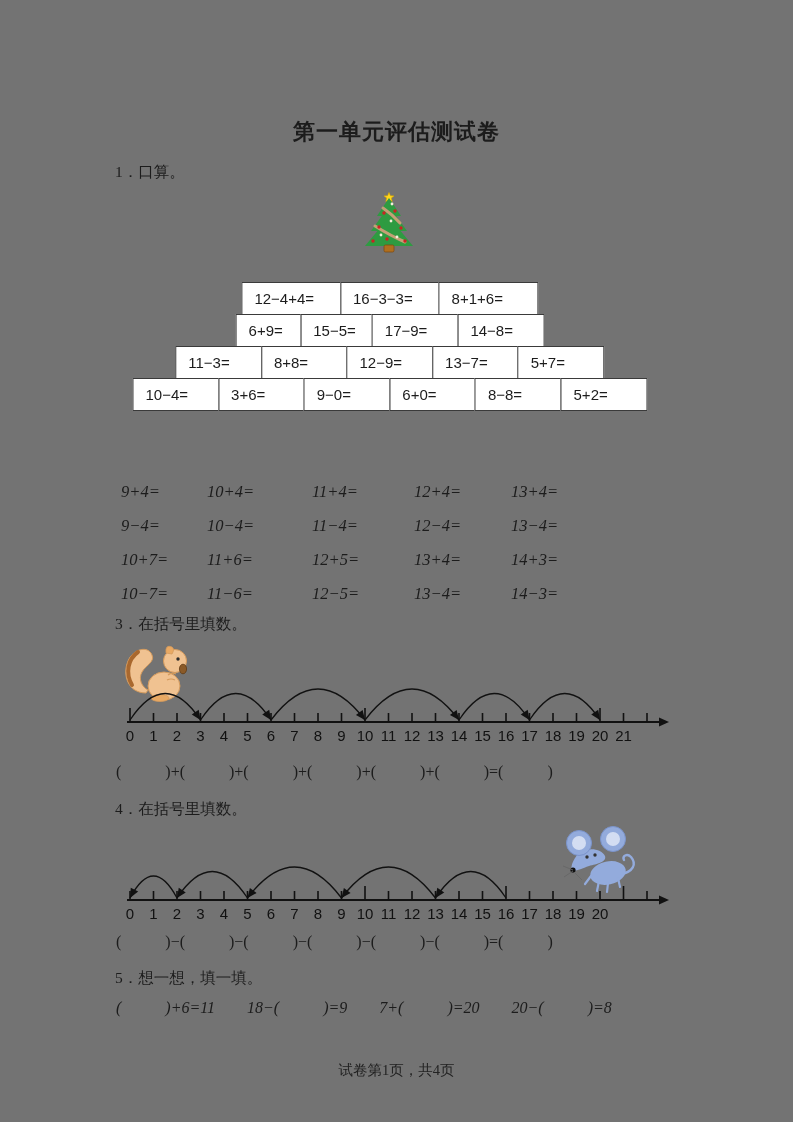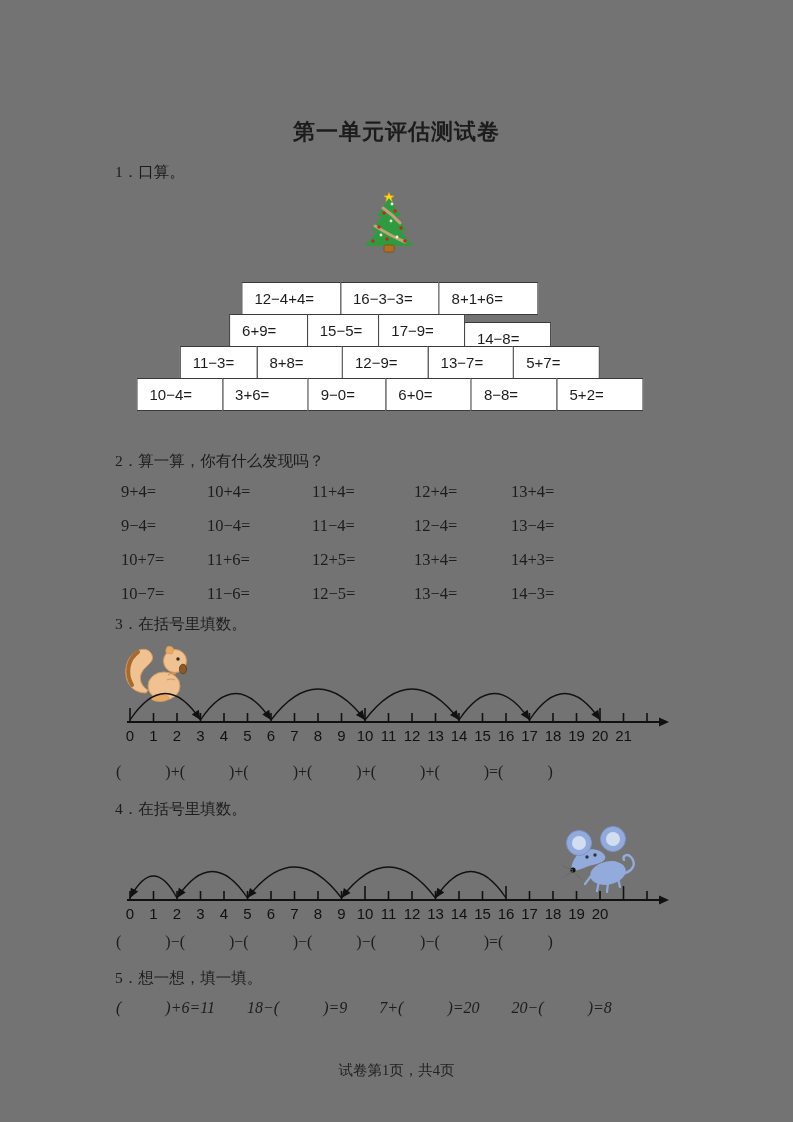--- a/index.html
+++ b/index.html
@@ -19,21 +19,21 @@
   #mouse-art{top:826px;left:561px;}
   #pyramid{position:absolute;top:250px;left:0;width:780px;height:165px;}
   .pyr-row{position:absolute;left:50%;transform:translateX(-50%);display:flex;}
   .pyr-cell{height:33px;box-sizing:border-box;border:1.4px solid #3a3a3a;background:#fff;
             display:flex;align-items:center;padding-left:12px;
             font-family:"Liberation Sans","DejaVu Sans",sans-serif;font-size:15px;white-space:pre;}
   .pyr-cell + .pyr-cell{margin-left:-1.4px;}
   #q2-grid{position:absolute;top:482px;left:121px;display:grid;
            grid-template-columns:86px 105px 102px 97px auto;row-gap:14px;
            font-size:16.5px;}
-  .q2-cell{white-space:pre;}
+  .q2-cell{white-space:pre;font-style:italic;}
   .nl-svg{position:absolute;left:108px;width:572px;height:95px;}
   #numberline-1{top:655px;}
   #numberline-2{top:833px;}
   .eqline{position:absolute;left:116px;font-size:16px;white-space:pre;}
   #q3-equation{top:763px;}
   #q4-equation{top:933px;}
   #q5-equations{top:999px;font-style:italic;}
   .footer{position:absolute;top:1061px;left:0;width:100%;text-align:center;font-size:14.5px;color:#222;}
 </style>
 </head>
@@ -68,43 +68,42 @@
     <rect x="27" y="54" width="10" height="7" rx="1.5" style="fill:var(--trunk-brown);stroke:#7d4b12;stroke-width:0.8"></rect>
   </svg>
 
   <div id="pyramid">
       <div class="pyr-row" style="top: 32px;">
         <div class="pyr-cell" style="width: 100px;">12−4+4=</div>
         <div class="pyr-cell" style="width: 100px;">16−3−3=</div>
         <div class="pyr-cell" style="width: 100px;">8+1+6=</div>
       </div>
       <div class="pyr-row" style="top: 64px;">
-        <div class="pyr-cell" style="width: 79px;">6+9=</div>
+        <div class="pyr-cell" style="width: 66px;">6+9=</div>
         <div class="pyr-cell" style="width: 73px;">15−5=</div>
         <div class="pyr-cell" style="width: 87px;">17−9=</div>
-        <div class="pyr-cell" style="width: 87px; margin-top: 8px;">14−8=</div>
+        <div class="pyr-cell" style="width: 87px;">14−8=</div>
       </div>
       <div class="pyr-row" style="top: 96px;">
-        <div class="pyr-cell" style="width: 78px;">11−3=</div>
+        <div class="pyr-cell" style="width: 87px;">11−3=</div>
         <div class="pyr-cell" style="width: 87px;">8+8=</div>
         <div class="pyr-cell" style="width: 87px;">12−9=</div>
         <div class="pyr-cell" style="width: 87px;">13−7=</div>
         <div class="pyr-cell" style="width: 87px;">5+7=</div>
       </div>
       <div class="pyr-row" style="top: 128px;">
         <div class="pyr-cell" style="width: 87px;">10−4=</div>
         <div class="pyr-cell" style="width: 87px;">3+6=</div>
-        <div class="pyr-cell" style="width: 79px;">9−0=</div>
+        <div class="pyr-cell" style="width: 87px;">9−0=</div>
         <div class="pyr-cell" style="width: 87px;">6+0=</div>
         <div class="pyr-cell" style="width: 87px;">8−8=</div>
         <div class="pyr-cell" style="width: 87px;">5+2=</div>
       </div>
     </div>
 
-  <div class="qlabel" id="q2-label">2．算一算，你有什么发现吗？</div>
   <div id="q2-grid">
       <span class="q2-cell">9+4=</span>
       <span class="q2-cell">10+4=</span>
       <span class="q2-cell">11+4=</span>
       <span class="q2-cell">12+4=</span>
       <span class="q2-cell">13+4=</span>
       <span class="q2-cell">9−4=</span>
       <span class="q2-cell">10−4=</span>
       <span class="q2-cell">11−4=</span>
       <span class="q2-cell">12−4=</span>

